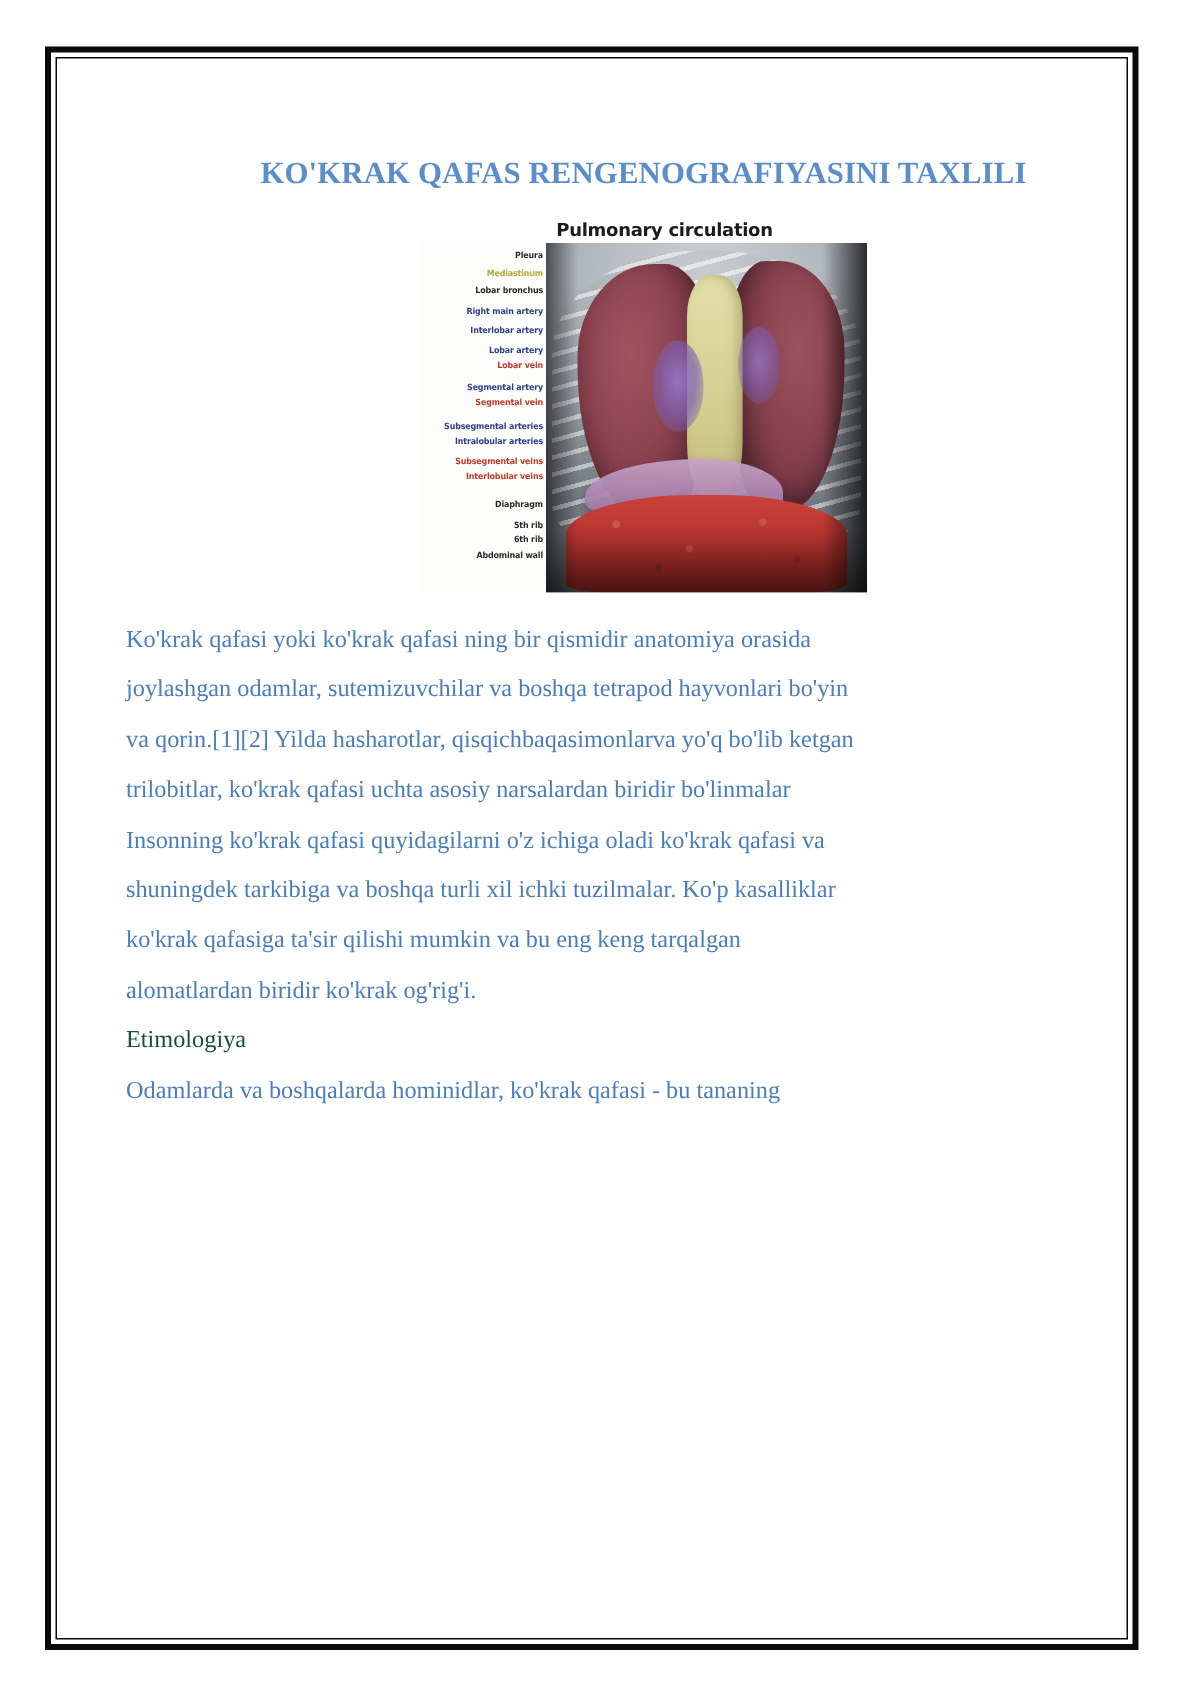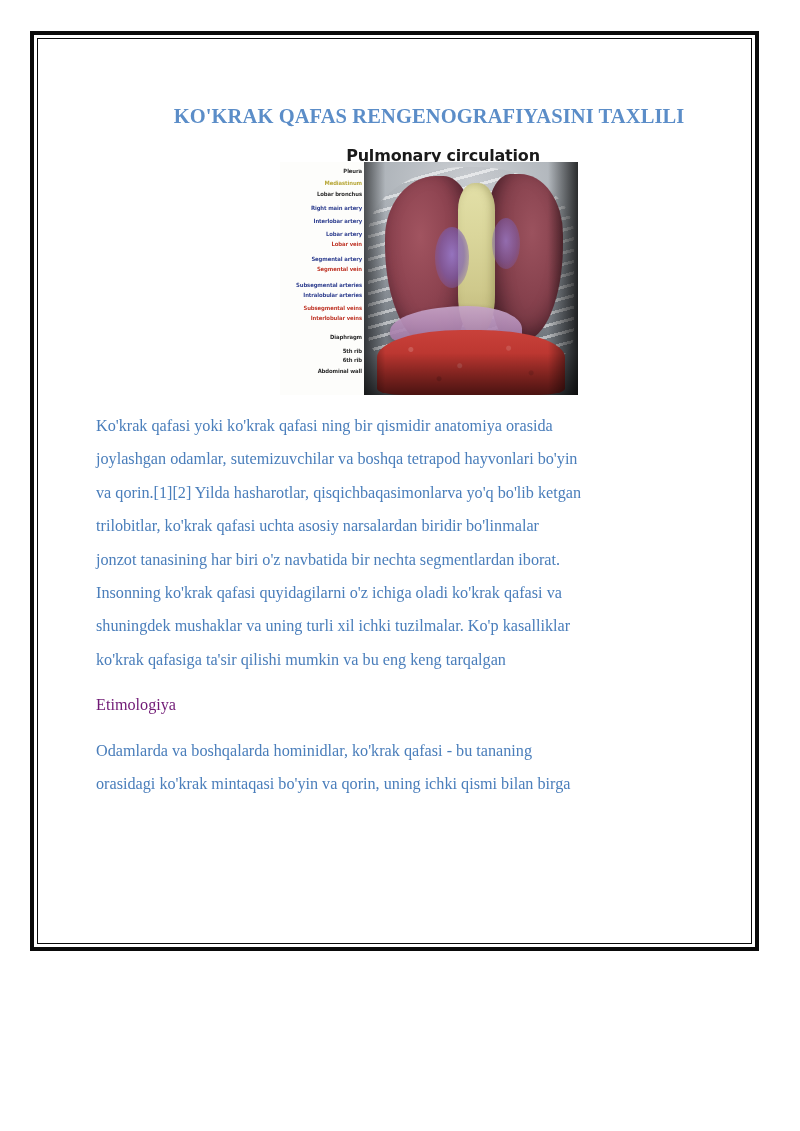--- a/index.html
+++ b/index.html
@@ -22,21 +22,21 @@
     height: 1131px;
     background: #ffffff;
   }
 
   
   .page-border {
     position: absolute;
     left: 30px;
     top: 31px;
     width: 729px;
-    height: 920px;
+    height: 1069px;
     border: 4px solid #0a0a0a;
     box-sizing: border-box;
     background: #ffffff;
   }
   .page-border-inner {
     position: absolute;
     left: 3px;
     top: 3px;
     right: 3px;
     bottom: 3px;
@@ -78,21 +78,21 @@
     background: #ffffff;
     overflow: hidden;
   }
   .fig-caption {
     position: absolute;
     left: 0; right: 14px;
     top: 1px;
     text-align: center;
     padding-left: 42px;
     font-family: "DejaVu Sans", sans-serif;
-    font-size: 16px;
+    font-size: 12px;
     font-weight: bold;
     color: #1b1b1b;
     letter-spacing: -0.2px;
   }
   .fig-body {
     position: absolute;
     left: 0;
     top: 17px;
     width: 298px;
     height: 233px;
@@ -246,34 +246,34 @@
     background:
       linear-gradient(to right, rgba(0,0,0,.55) 0%, rgba(0,0,0,0) 10%, rgba(0,0,0,0) 86%, rgba(0,0,0,.75) 100%),
       linear-gradient(to bottom, rgba(0,0,0,0) 82%, rgba(0,0,0,.55) 100%);
   }
 
   
   .body-copy {
     margin: 15px 8px 0 8px;
   }
   .para {
-    margin: 12px;
+    margin: 0;
     color: #4a7ebb;
     font-size: 16.2px;
     line-height: 33.4px;
     font-family: "Liberation Serif", "DejaVu Serif", serif;
     text-align: left;
   }
   .line {
     display: block;
     white-space: nowrap;
   }
   .heading-line {
     display: block;
-    color: #701a75;
+    color: #14532d;
     font-size: 16.2px;
     line-height: 33.4px;
   }
 </style>
 </head>
 <body>
 
 <div class="page">
   <div class="page-border">
     <div class="page-border-inner"></div>
@@ -329,34 +329,33 @@
           </div>
         </div>
       </div>
 
       <div class="body-copy">
         <p class="para">
           <span class="line">Ko'krak qafasi yoki ko'krak qafasi ning bir qismidir anatomiya orasida</span>
           <span class="line">joylashgan odamlar, sutemizuvchilar va boshqa tetrapod hayvonlari bo'yin</span>
           <span class="line">va qorin.[1][2] Yilda hasharotlar, qisqichbaqasimonlarva yo'q bo'lib ketgan</span>
           <span class="line">trilobitlar, ko'krak qafasi uchta asosiy narsalardan biridir bo'linmalar</span>
-          <span class="line">jonzot tanasining har biri o'z navbatida bir nechta segmentlardan iborat.</span>
           <span class="line">Insonning ko'krak qafasi quyidagilarni o'z ichiga oladi ko'krak qafasi va</span>
-          <span class="line">shuningdek mushaklar va uning turli xil ichki tuzilmalar. Ko'p kasalliklar</span>
+          <span class="line">shuningdek tarkibiga va boshqa turli xil ichki tuzilmalar. Ko'p kasalliklar</span>
           <span class="line">ko'krak qafasiga ta'sir qilishi mumkin va bu eng keng tarqalgan</span>
+          <span class="line">alomatlardan biridir ko'krak og'rig'i.</span>
         </p>
 
         <p class="para">
           <span class="heading-line">Etimologiya</span>
         </p>
 
 
 
 
         <p class="para">
           <span class="line">Odamlarda va boshqalarda hominidlar, ko'krak qafasi - bu tananing</span>
-          <span class="line">orasidagi ko'krak mintaqasi bo'yin va qorin, uning ichki qismi bilan birga</span>
         </p>
       </div>
 
     </div>
   </div>
 </div>
 
 </body></html>

